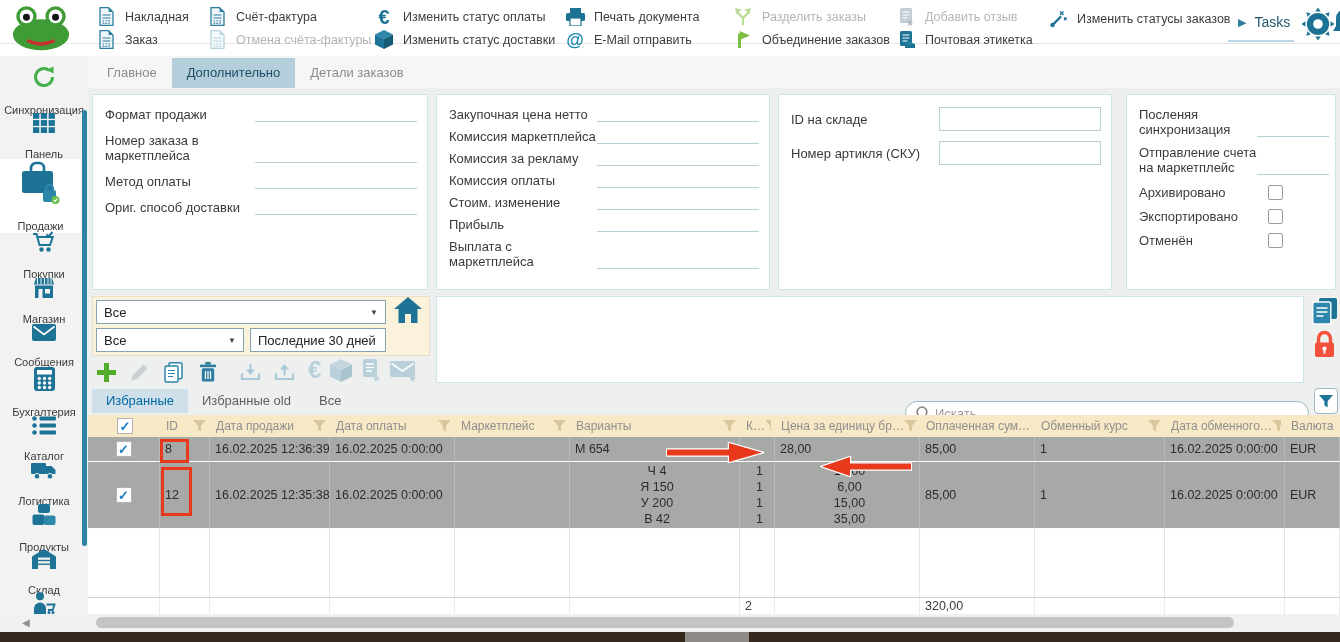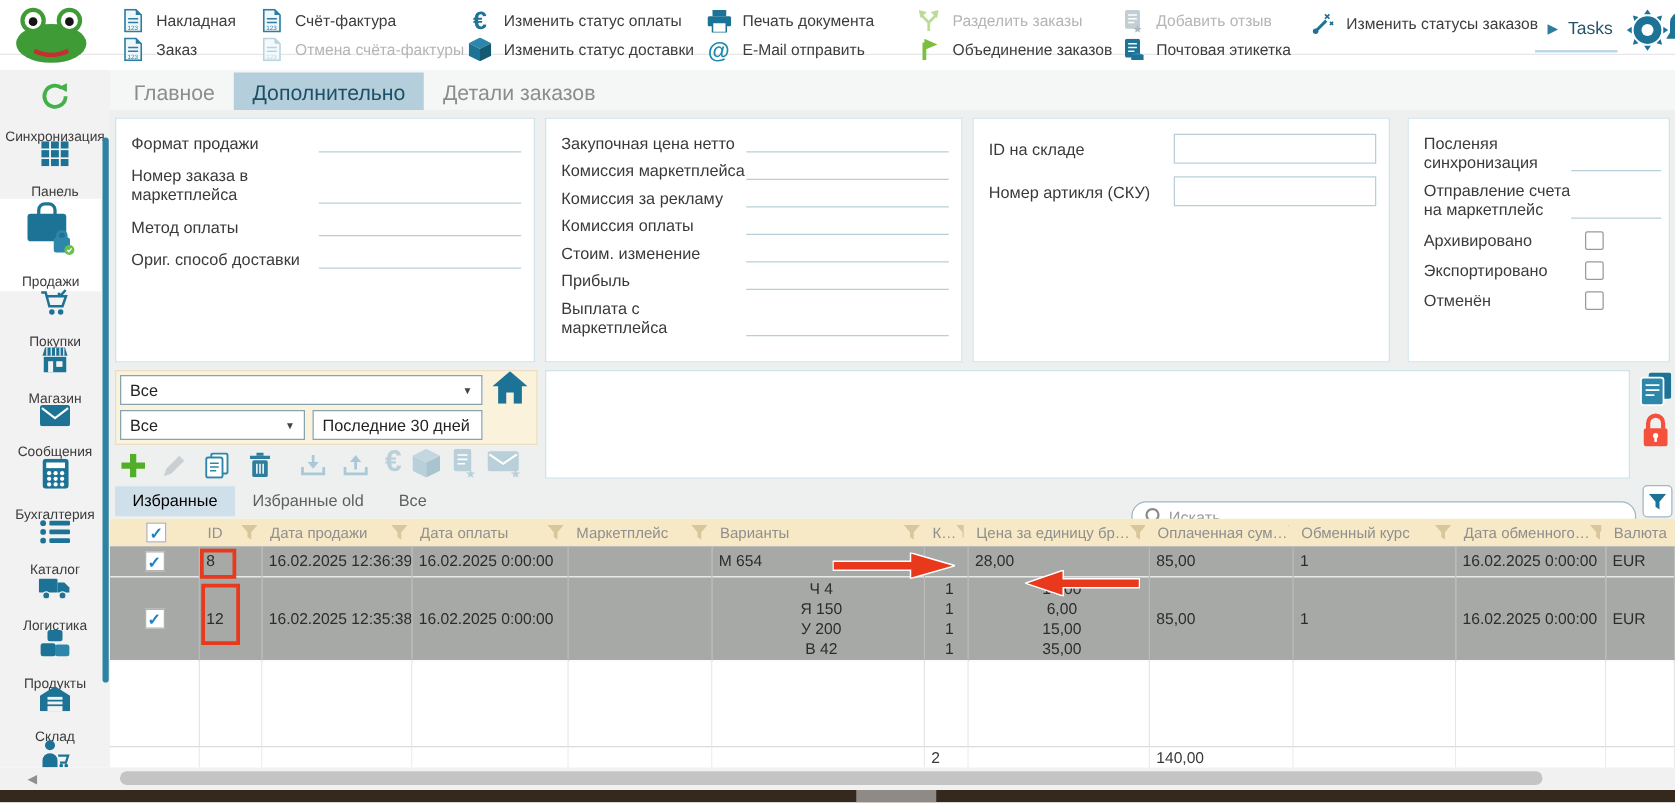--- a/index.html
+++ b/index.html
@@ -25,21 +25,21 @@
   .sb-item{display:flex;flex-direction:column;align-items:center;justify-content:center;gap:15px;height:45px;cursor:pointer}
   .sb-item .sb-label{font-size:11px;color:#3b3b3b}
   .sb-item.active{background:#ffffff;width:81px;height:74px}
   .sb-scroll{position:absolute;left:82px;top:110px;width:5px;height:436px;background:#2e83a3;border-radius:3px}
 
   
   .tabsrow-bg{position:absolute;left:88px;top:56px;width:1252px;height:32px;background:#f5f7f7}
   .main-bg{position:absolute;left:88px;top:88px;width:1252px;height:327px;background:#edf0ef}
 
   
-  .tabs{position:absolute;left:92px;top:58px;display:flex;height:30px;font-size:17px}
+  .tabs{position:absolute;left:92px;top:58px;display:flex;height:30px;font-size:13px}
   .tab{padding:7px 15px;color:#8c8c8c;cursor:pointer;white-space:nowrap}
   .tab.active{background:#b5cedb;color:#1d4f66}
 
   
   .panel{position:absolute;top:94px;background:#fff;border:1px solid #cfe3eb;padding:12px 10px 8px 12px}
   .frow{display:flex;justify-content:space-between;align-items:flex-end;margin-bottom:11px}
   .frow .flabel{font-size:13px;color:#3a3a3a;line-height:15px;max-width:160px}
   .uline{flex:0 0 162px;border-bottom:1px solid #b9cfd8;height:14px;cursor:text}
   .uline.short{flex:0 0 72px}
   .boxinput{flex:0 0 162px;height:24px;border:1px solid #b9cfd8;background:#fff;cursor:text}
@@ -55,21 +55,21 @@
   .periodbox{display:flex;align-items:center;background:#fff;border:1px solid #87a3b0;height:24px;padding:0 7px;font-size:13px;color:#222;cursor:text}
   .notebox{position:absolute;left:436px;top:296px;width:868px;height:87px;background:#fff;border:1px solid #cfe3eb;cursor:text}
   .actrow{position:absolute;left:94px;top:360px;display:flex;align-items:center;gap:10px}
   .act{width:24px;height:24px;display:flex;align-items:center;justify-content:center;cursor:pointer}
   .act.disabled{cursor:default}
   .grayico-row{position:absolute;left:308px;top:358px;display:flex;align-items:center;gap:9px}
 
   
   .listtabs{position:absolute;left:92px;top:389px;display:flex;height:24px;font-size:13px}
   .ltab{padding:4px 14px;color:#5f5f5f;cursor:pointer;white-space:nowrap}
-  .ltab.active{background:#cfe0ea;color:#000000}
+  .ltab.active{background:#cfe0ea;color:#0369a1}
   .searchwrap{position:absolute;left:905px;top:401px;width:404px;height:24px;border:1px solid #9fb8c4;border-radius:12px;
               background:#fff;display:flex;align-items:center;padding:0 10px;gap:4px}
   .searchwrap input{border:none;outline:none;flex:1;font-size:13px;font-family:"Liberation Sans",sans-serif;color:#333;background:transparent}
   .searchwrap input::placeholder{color:#9a9a9a}
   .funnelbtn{position:absolute;left:1314px;top:388px;width:24px;height:26px;border:1px solid #9fb8c4;border-radius:4px;
              background:#fff;display:flex;align-items:center;justify-content:center;cursor:pointer}
 
   
   .tgrid{position:absolute;left:88px;width:1252px;display:grid;
          grid-template-columns:72px 50px 120px 125px 115px 170px 35px 145px 115px 130px 120px 55px}
@@ -789,21 +789,21 @@
 
   <div class="tgrid tsummary">
     <div></div>
       <div></div>
       <div></div>
       <div></div>
       <div></div>
       <div></div>
     <div>2</div>
     <div></div>
-    <div>140,00</div>
+    <div>320,00</div>
     <div></div>
       <div></div>
       <div></div>
   </div>
 
   <div class="hscroll">
     <span class="larrow">◀</span>
     <span class="thumb"></span>
   </div>
   <div class="footer">

